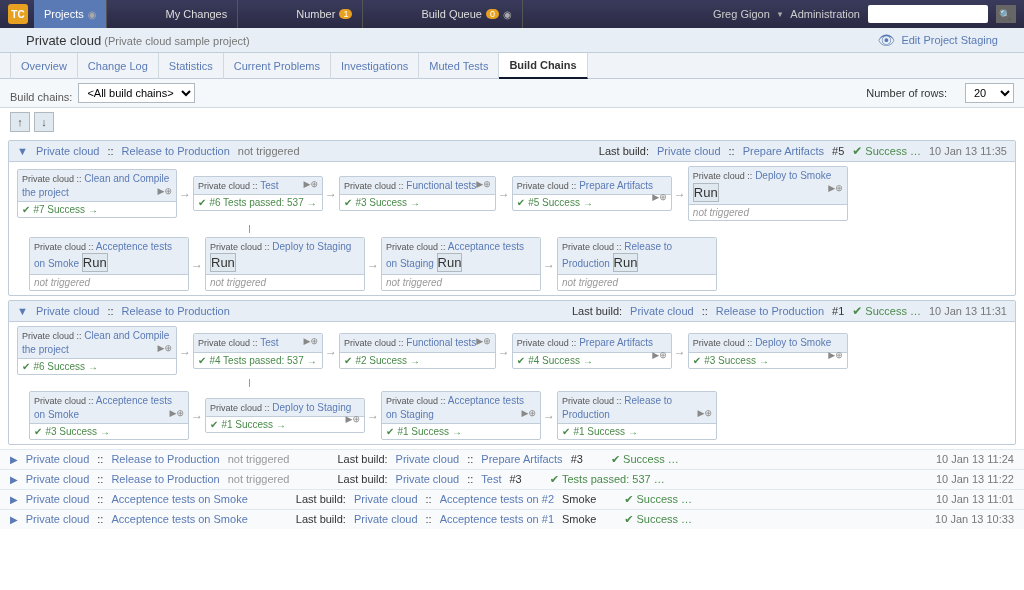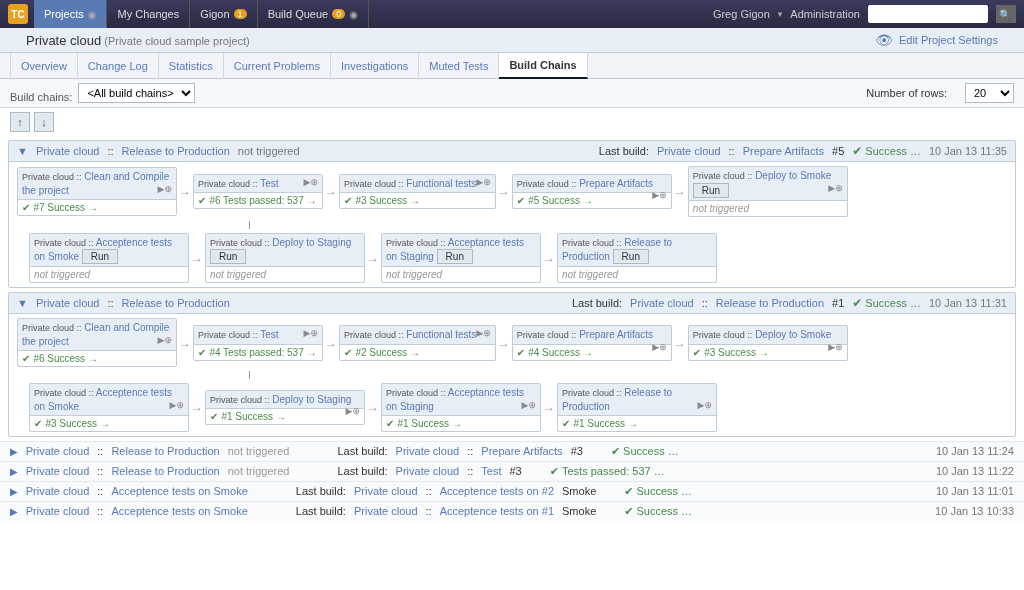--- a/index.html
+++ b/index.html
@@ -17,21 +17,21 @@
     }
     .tc-logo {
       width: 20px; height: 20px;
       background: #e8a020;
       border-radius: 3px;
       display: flex; align-items: center; justify-content: center;
       color: white; font-weight: bold; font-size: 10px;
       margin-right: 6px;
       flex-shrink: 0;
     }
-    .nav-tabs { display: flex; align-items: stretch; height: 28px; }
+    .nav-tabs { display: flex; align-items: stretch; height: 28px; gap: 48px; }
     .nav-tab {
       display: flex; align-items: center;
       padding: 0 10px;
       color: #ddd;
       font-size: 11px;
       cursor: pointer;
       border-right: 1px solid #555;
     }
     .nav-tab.active {
       background: #5a7ab5;
@@ -202,22 +202,22 @@
     }
     .build-node-status {
       padding: 2px 4px;
       display: flex; align-items: center; gap: 3px;
     }
     .status-success { color: #4a8a4a; }
     .status-icon { font-size: 10px; }
     .node-run-btn {
       background: #e0e8f0;
       border: 1px solid #b0b8c0;
-      font-size: 10px;
-      padding: 1px 8px;
+      font-size: 13px;
+      padding: 1px 0;
       cursor: pointer;
       color: #333;
     }
     .not-triggered { color: #999; font-style: italic; font-size: 10px; }
 
     
     .collapsed-row {
       background: #f8fafb;
       border-top: 1px solid #e0e8f0;
       padding: 3px 10px;
@@ -250,21 +250,21 @@
   <div class="tc-logo">TC</div>
   <div class="nav-tabs">
     <div class="nav-tab active">
       <span>Projects</span>
       <span class="dot">◉</span>
     </div>
     <div class="nav-tab">
       <span>My Changes</span>
     </div>
     <div class="nav-tab">
-      <span>Gigon</span>
+      <span>Number</span>
       <span class="badge">1</span>
     </div>
     <div class="nav-tab">
       <span>Build Queue</span>
       <span class="badge">0</span>
       <span class="dot">◉</span>
     </div>
   </div>
   <div class="nav-right">
     <span class="nav-user">Greg Gigon</span>
@@ -275,21 +275,21 @@
   </div>
 </div>
 
 <div class="page-header">
   <div>
     <span class="page-title">Private cloud</span>
     <span class="page-subtitle">(Private cloud sample project)</span>
   </div>
   <div class="header-actions">
     <span class="eye-icon">👁</span>
-    <span class="edit-settings">Edit Project Settings</span>
+    <span class="edit-settings">Edit Project Staging</span>
   </div>
 </div>
 
 <div class="sub-nav">
   <div class="sub-nav-tab">Overview</div>
   <div class="sub-nav-tab">Change Log</div>
   <div class="sub-nav-tab">Statistics</div>
   <div class="sub-nav-tab">Current Problems</div>
   <div class="sub-nav-tab">Investigations</div>
   <div class="sub-nav-tab">Muted Tests</div>

